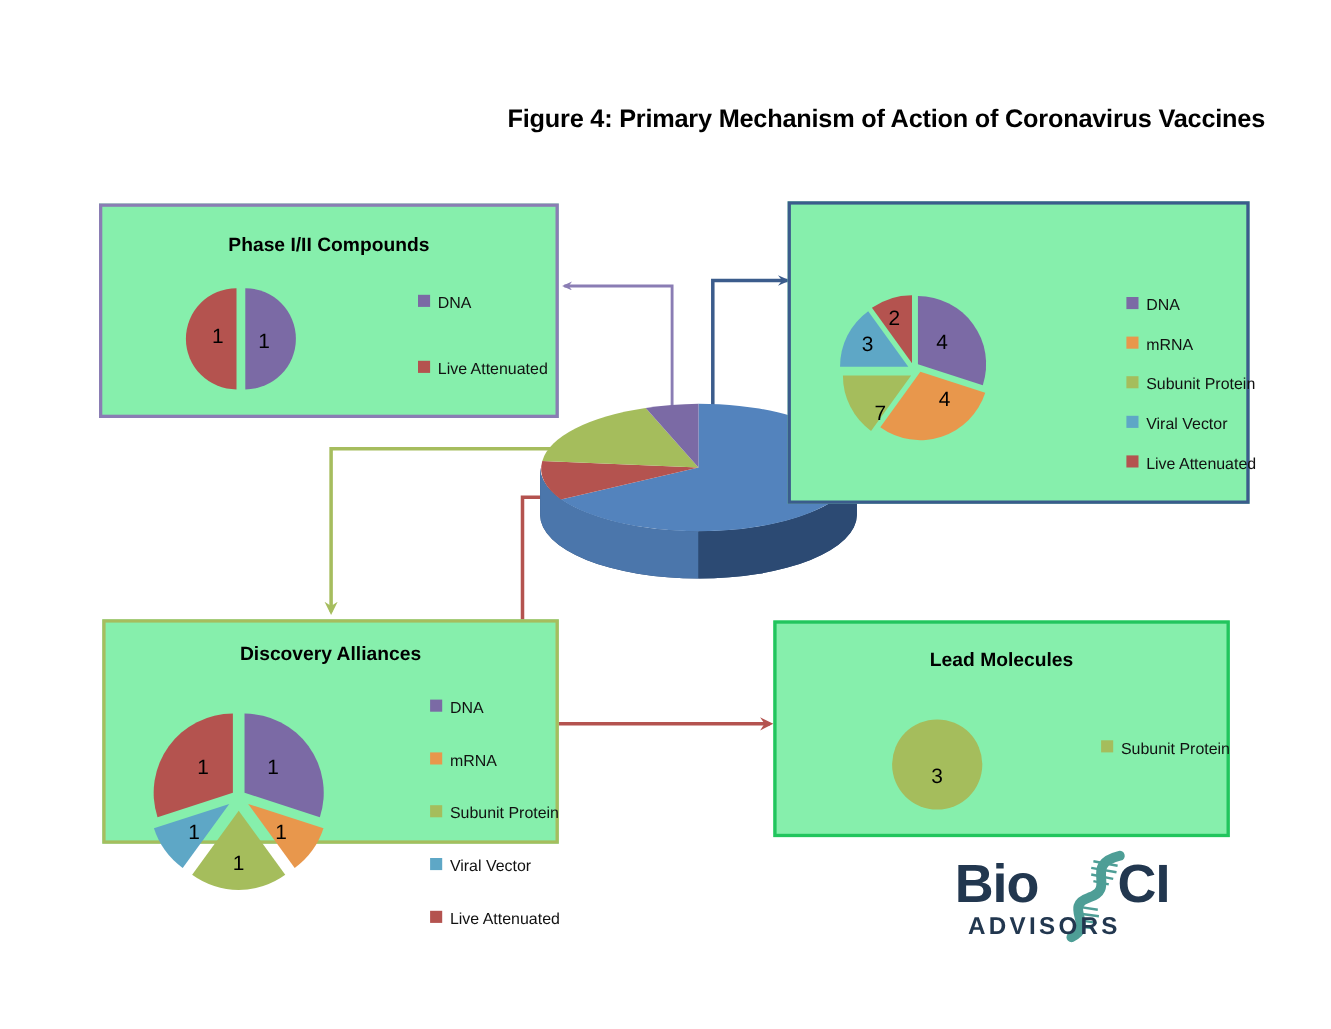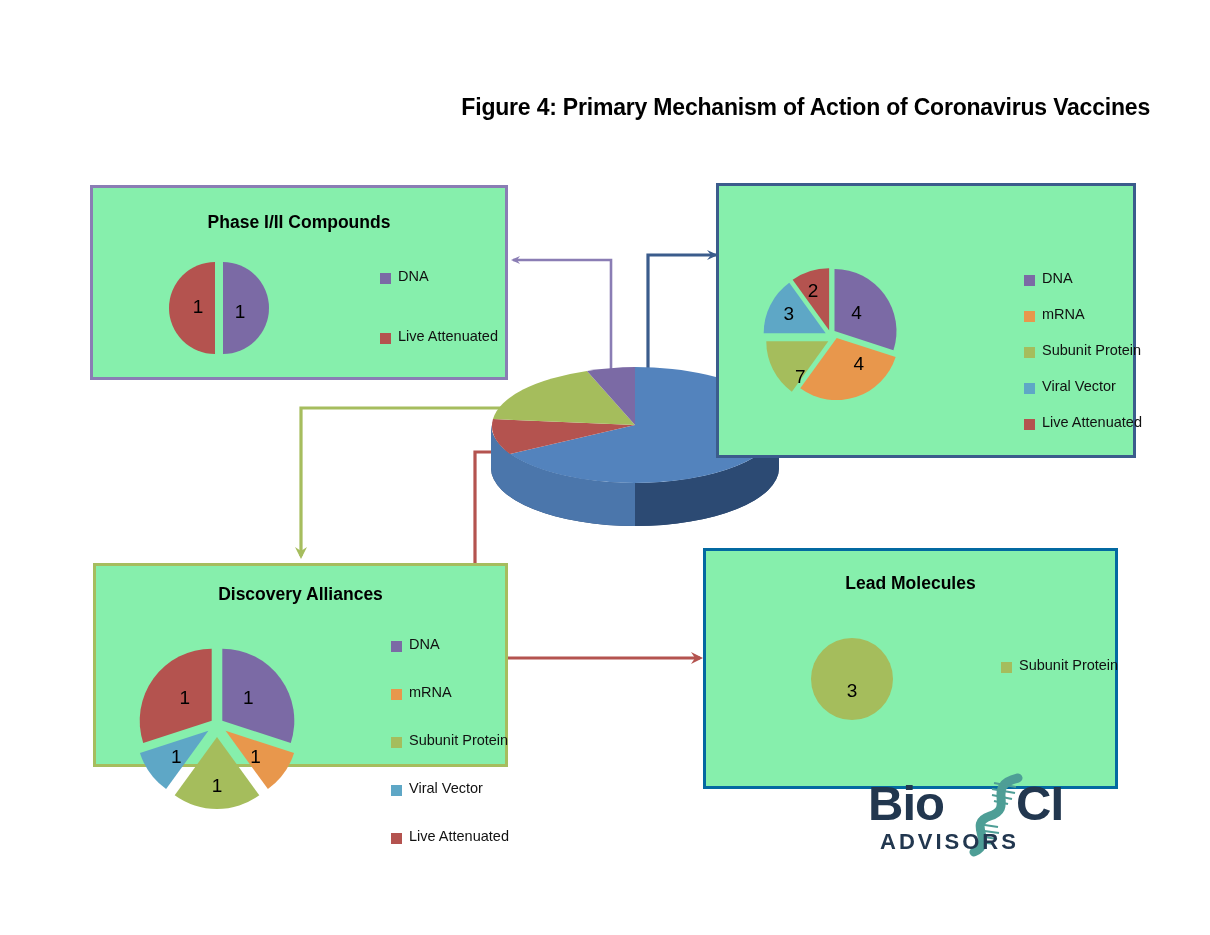--- a/index.html
+++ b/index.html
@@ -4,21 +4,21 @@
 <style>
   html,body{margin:0;padding:0;background:#ffffff;}
   body{width:1210px;height:935px;position:relative;overflow:hidden;
        font-family:"Liberation Sans","DejaVu Sans",sans-serif;color:#000;}
   .title{position:absolute;left:60px;top:92px;width:1090px;text-align:right;
          font-size:23px;font-weight:bold;line-height:1.38;letter-spacing:-0.2px;}
   .panel{position:absolute;box-sizing:border-box;background:#86efac;}
   .panel-title{position:absolute;left:0;width:100%;text-align:center;
                font-size:17.5px;font-weight:bold;}
   .legend{position:absolute;}
-  .legend-row{display:flex;align-items:flex-end;padding-left:47px;}
+  .legend-row{display:flex;align-items:flex-start;padding-left:47px;}
   .legend-swatch{width:11px;height:11px;flex:0 0 11px;margin-right:7px;}
   .legend-label{font-size:14.5px;white-space:nowrap;color:#111;}
   svg{display:block;overflow:visible;}
   .slice-num{font-size:19px;font-family:"Liberation Sans",sans-serif;fill:#000;
              text-anchor:middle;dominant-baseline:central;}
   .conn{position:absolute;pointer-events:none;}
   .logo{position:absolute;left:866px;top:770px;width:250px;height:92px;}
   .logo-text{font-family:"Liberation Sans",sans-serif;font-weight:bold;fill:#22374f;}
 </style>
 </head>
@@ -198,21 +198,21 @@
       <span class="legend-swatch" style="background:#5ea7c6"></span>
       <span class="legend-label">Viral Vector</span>
     </div>
     <div class="legend-row">
       <span class="legend-swatch" style="background:#b4534f"></span>
       <span class="legend-label">Live Attenuated</span>
     </div>
   </div>
 </div>
 
-<div class="panel" style="left:703px;top:548px;width:415px;height:241px;border:3px solid #0369a1">
+<div class="panel" style="left:703px;top:564px;width:415px;height:197px;border:3px solid #22c55e">
   <div class="panel-title" style="top:22px">Lead Molecules</div>
 
   <svg style="position:absolute;left:104px;top:86px;width:84px;height:84px" viewBox="0 0 84 84">
     <circle cx="42" cy="42" r="41" fill="#a5bd5c"></circle>
     <text class="slice-num" x="42" y="53">3</text>
   </svg>
 
   <div class="legend" style="left:248px;top:106px">
     <div class="legend-row">
       <span class="legend-swatch" style="background:#a5bd5c"></span>

